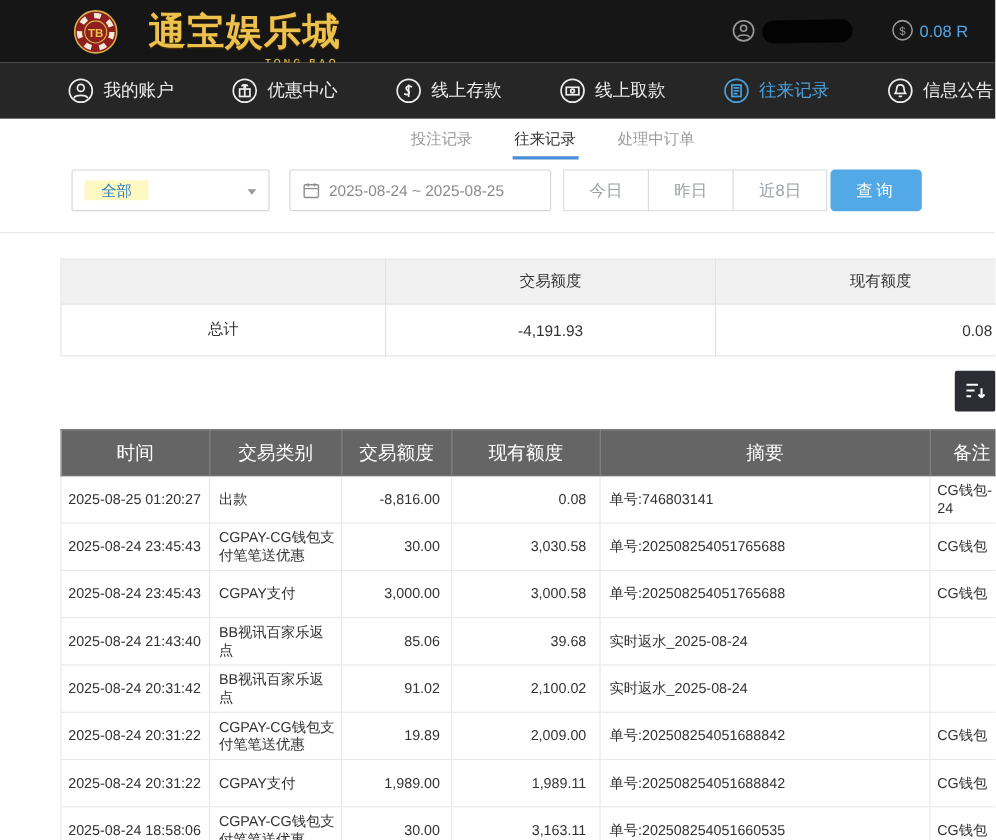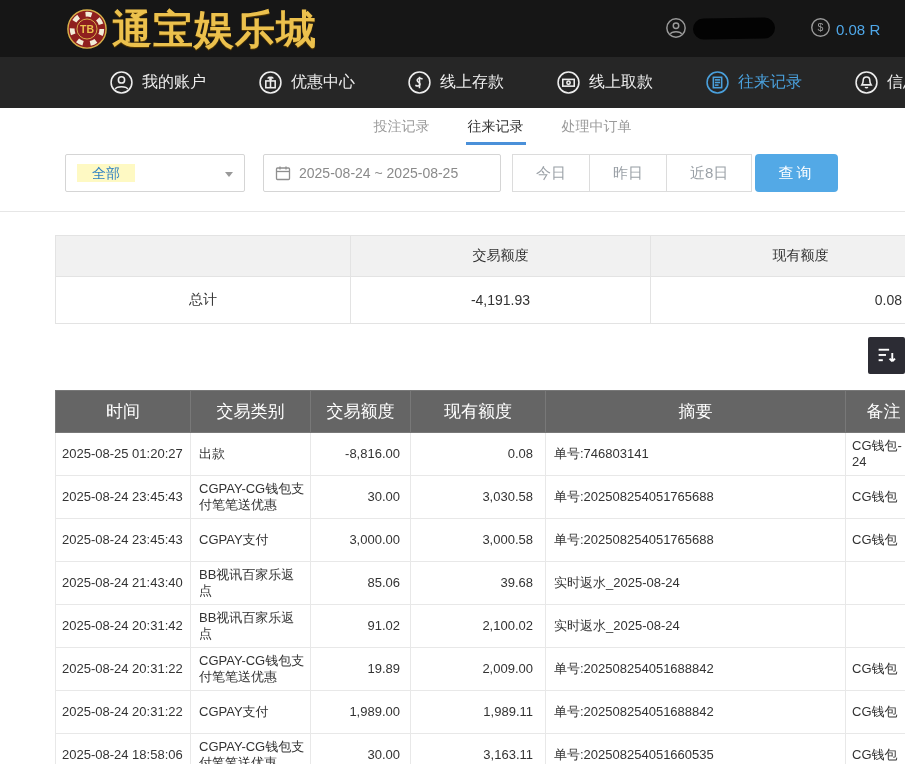--- a/index.html
+++ b/index.html
@@ -3,44 +3,44 @@
 <meta charset="utf-8">
 <style>
   html,body{margin:0;padding:0;}
   body{
     width:905px;height:764px;overflow:hidden;position:relative;
     background:#fff;font-family:"Liberation Sans","DejaVu Sans",sans-serif;
     color:#333;
   }
   
   .topbar{position:absolute;top:0;left:0;width:905px;height:57px;background:#161616;}
-  .logo{position:absolute;left:66px;top:7px;height:44px;display:flex;align-items:center;cursor:pointer;}
+  .logo{position:absolute;left:66px;top:7px;height:44px;display:flex;align-items:center;cursor:pointer;gap:23px;}
   .logo-chip{width:42px;height:42px;}
   .logo-text{position:relative;margin-left:4px;}
   .logo-title{
-    font-size:40px;font-weight:bold;color:#ecc14d;letter-spacing:1px;
+    font-size:34px;font-weight:bold;color:#ecc14d;letter-spacing:1px;
     font-family:"Liberation Serif","DejaVu Serif",serif;
     text-shadow:0 1px 1px #5a3c00;
   }
   .logo-sub{
     position:absolute;right:2px;bottom:-9px;font-size:8px;letter-spacing:3px;
     color:#d9b344;font-weight:bold;
   }
   .topbar-right{position:absolute;right:0;top:0;height:57px;width:240px;}
   .avatar-icon{position:absolute;left:0px;top:17px;width:22px;height:22px;color:#9a9a9a;}
   .redaction{
     position:absolute;left:28px;top:18px;width:82px;height:21px;background:#030303;
     border-radius:11px;transform:rotate(-1deg);
   }
   .coin-icon{position:absolute;left:145px;top:17px;width:21px;height:21px;color:#9a9a9a;}
   .balance{position:absolute;left:171px;top:21px;font-size:15px;color:#4fa7e8;white-space:nowrap;}
   
   .navbar{
     position:absolute;top:57px;left:0;width:905px;height:51px;background:#262626;
-    display:flex;align-items:center;padding-left:109px;box-sizing:border-box;gap:52px;
+    display:flex;align-items:center;padding-left:61px;box-sizing:border-box;gap:52px;
   }
   .nav-item{display:flex;align-items:center;gap:8px;color:#ededed;cursor:pointer;white-space:nowrap;flex:0 0 auto;}
   .nav-item.active{color:#4aa0dc;}
   .nav-icon{width:25px;height:25px;flex:0 0 auto;}
   .nav-label{font-size:16px;font-weight:500;}
   
   .subnav{position:absolute;top:108px;left:0;width:905px;height:37px;background:#fff;display:flex;justify-content:center;}
   .subnav-inner{display:flex;gap:34px;position:relative;left:50px;}
   .subnav-tab{
     font-size:14px;color:#9a9a9a;cursor:pointer;padding:10px 2px 8px 2px;

